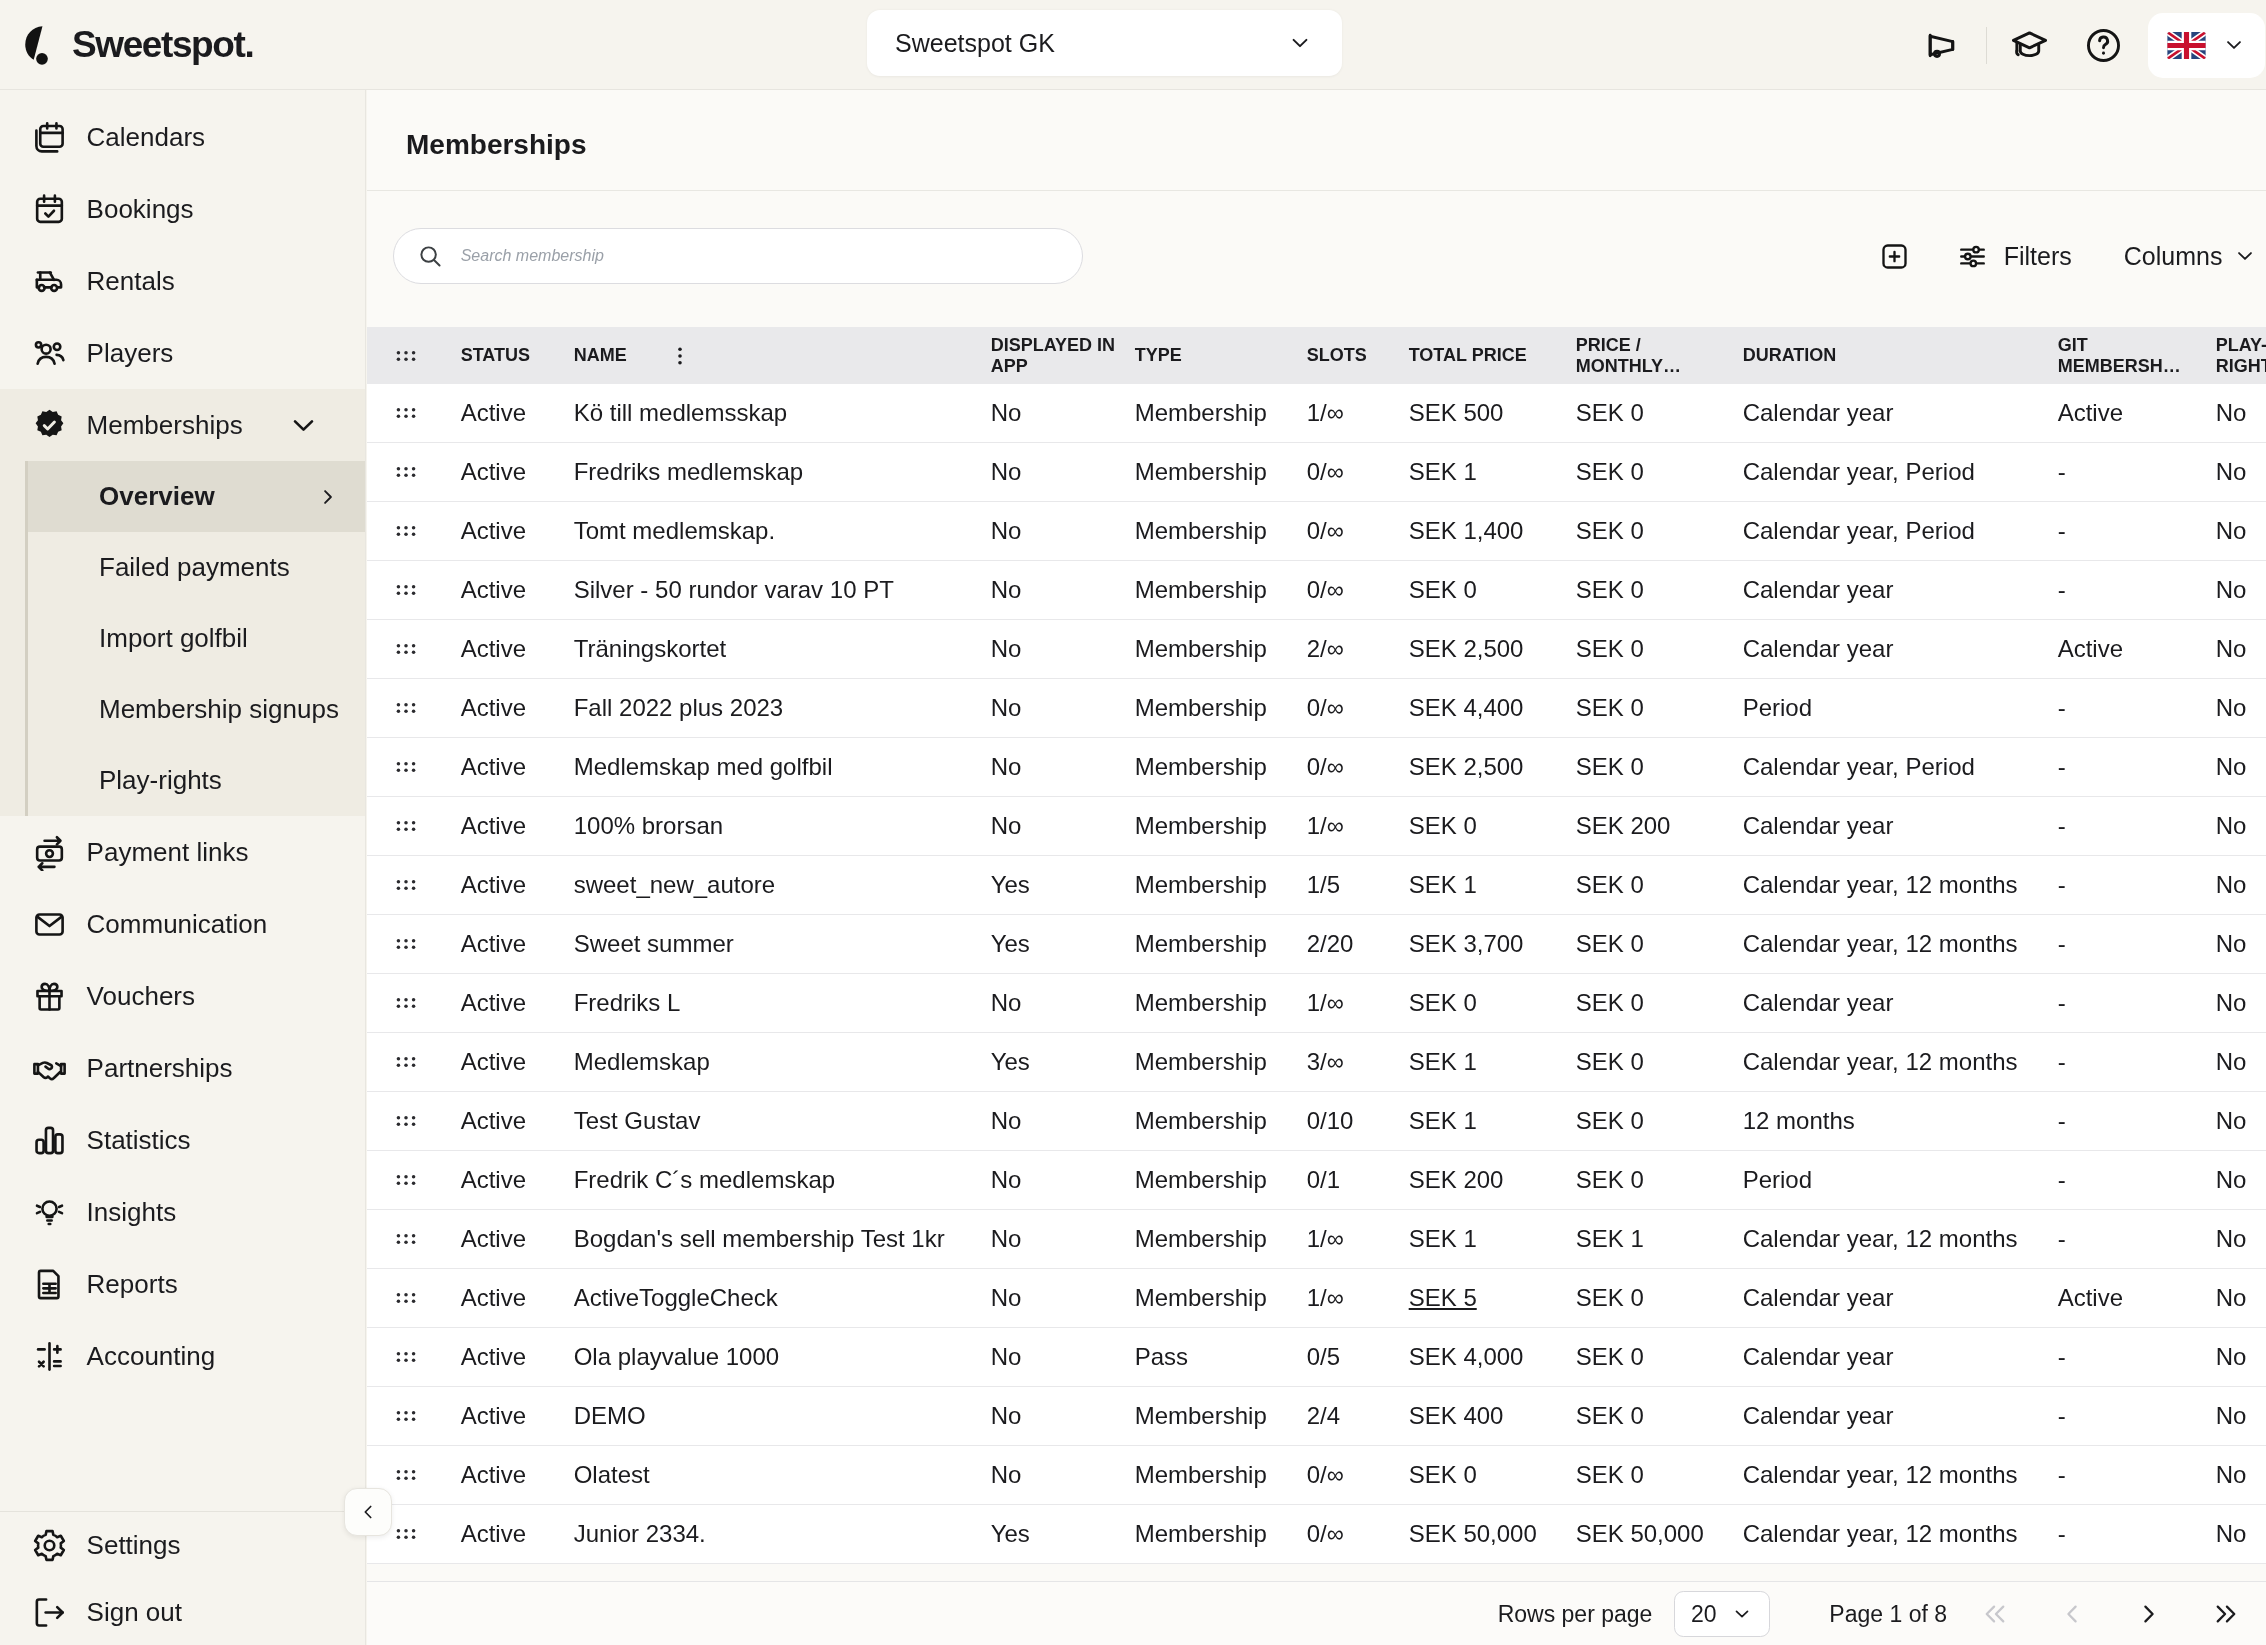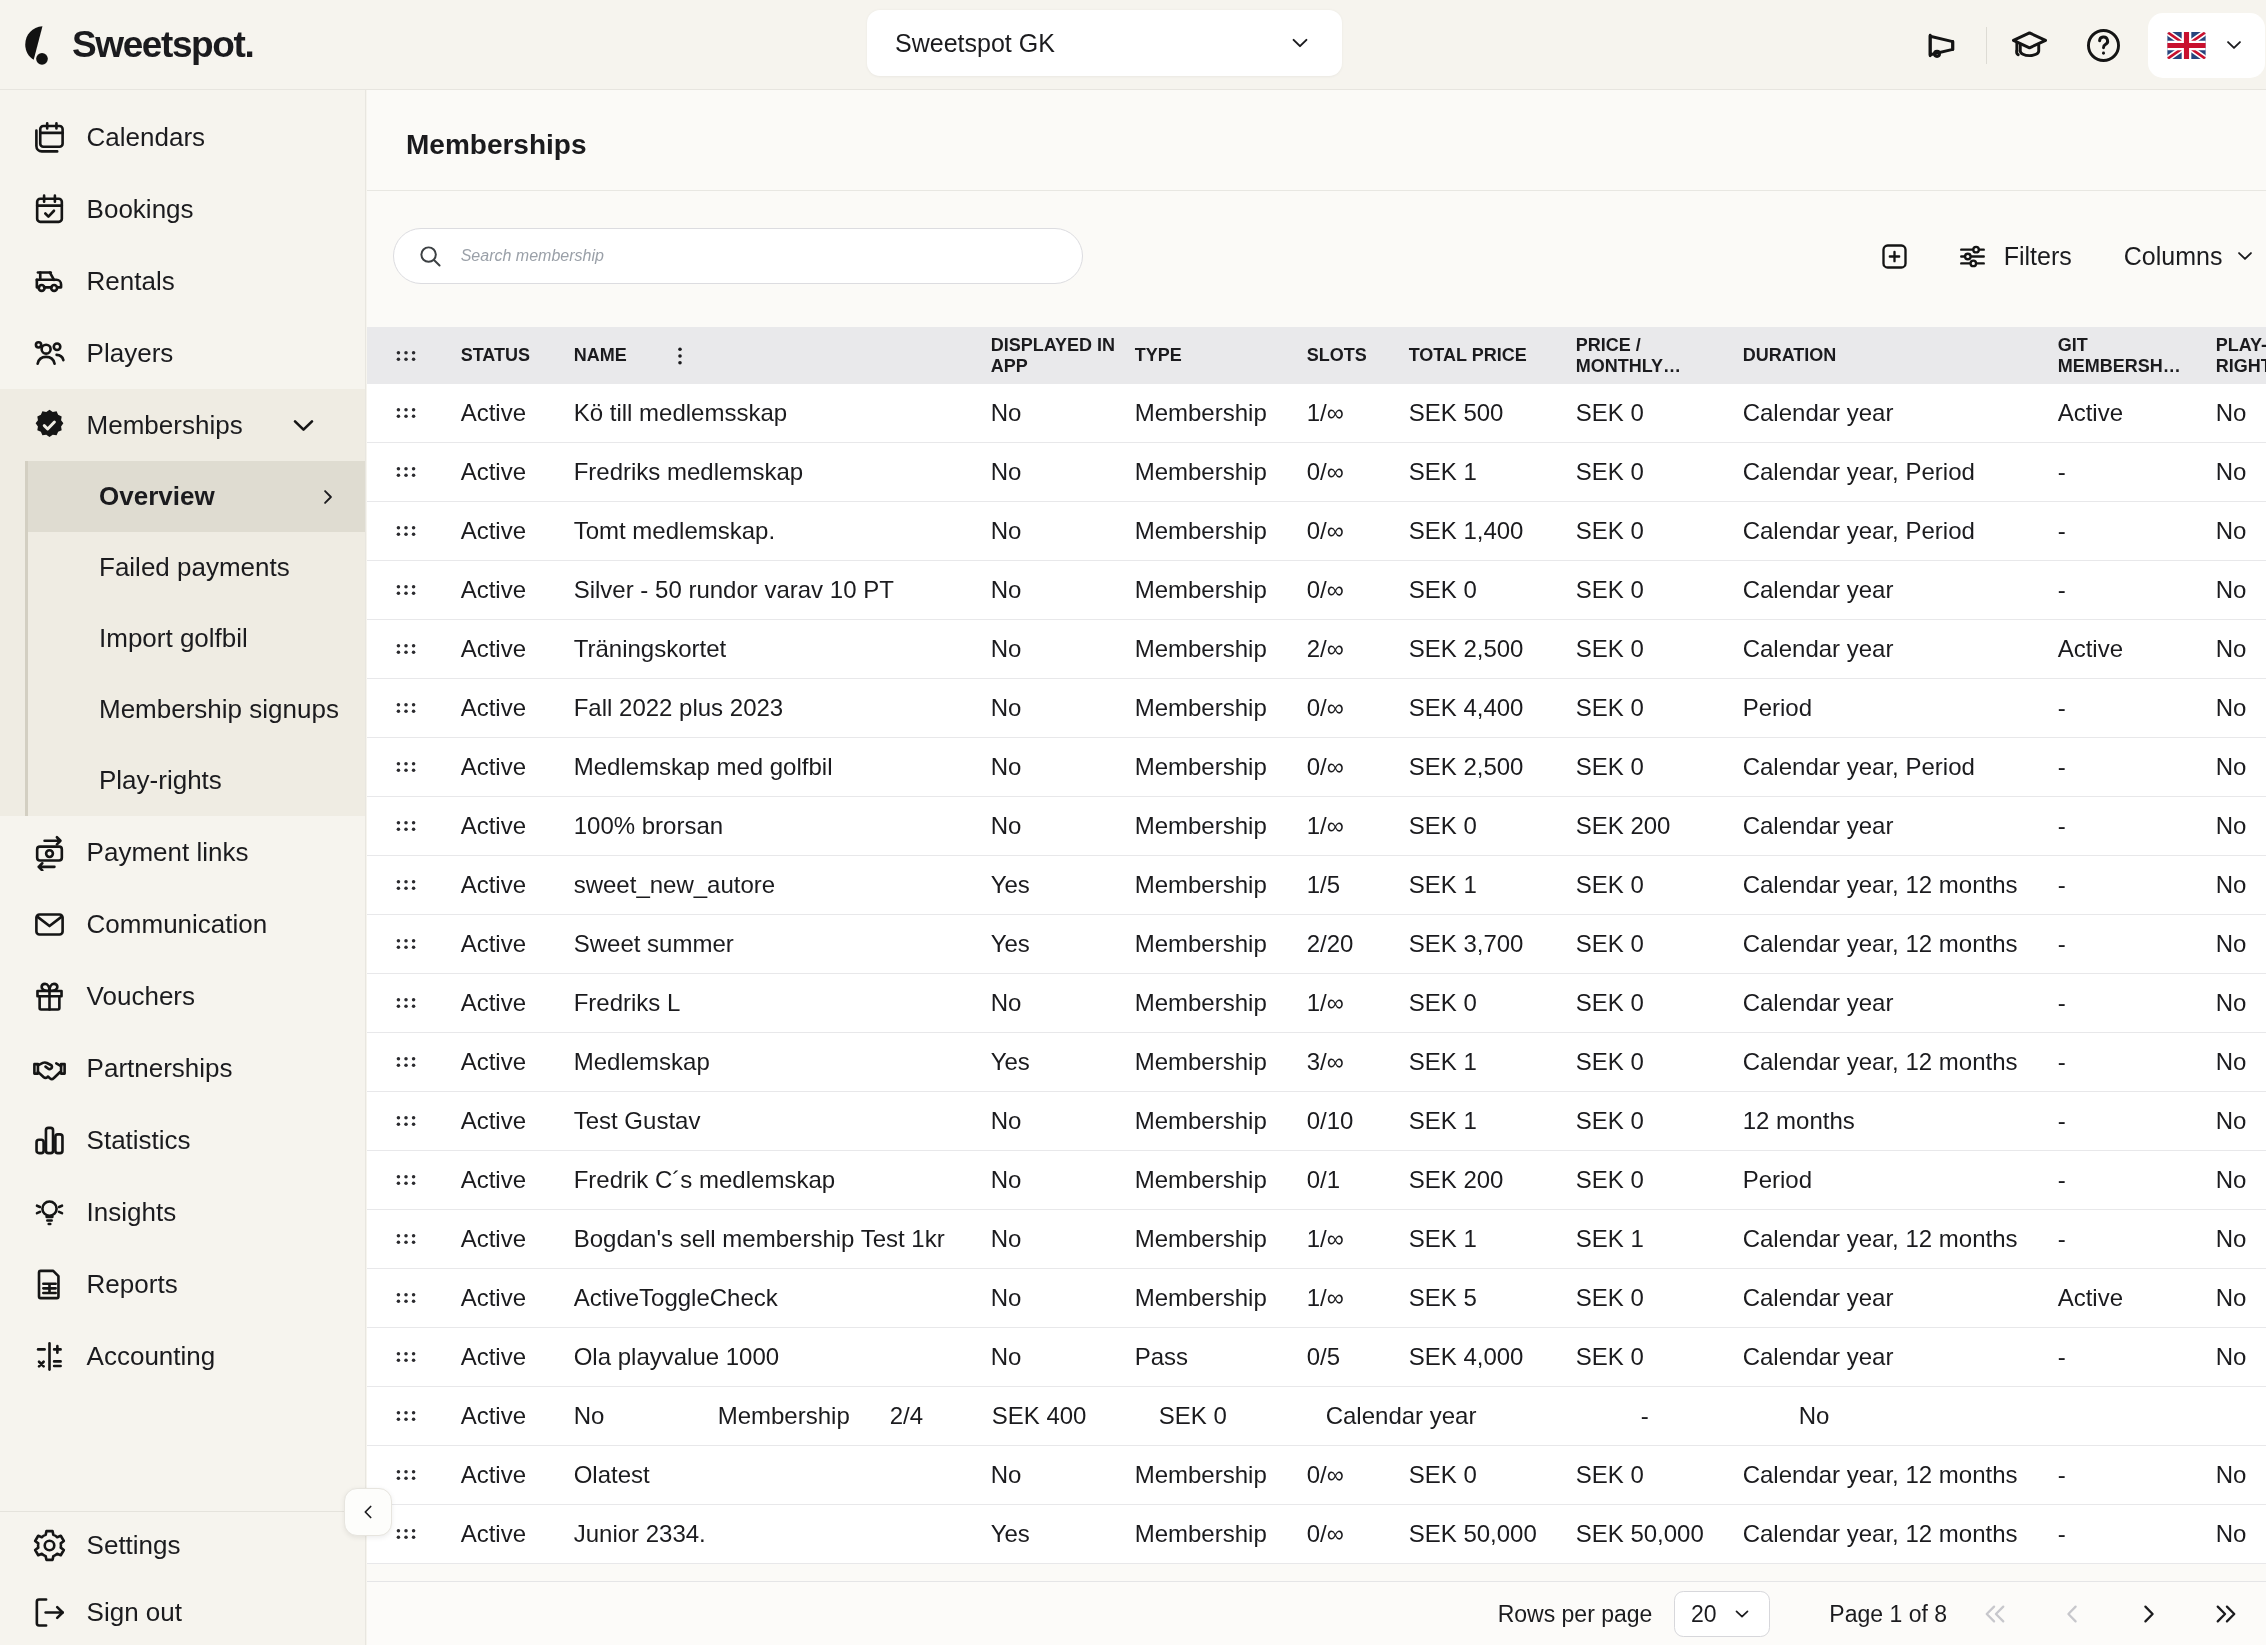--- a/index.html
+++ b/index.html
@@ -869,21 +869,21 @@
                 <circle cx="18.5" cy="14.7" r="1.5"></circle>
               </g>
             </svg>
           </span>
         </div>
         <div class="td" style="width: 113px;">Active</div>
         <div class="td" style="width: 417px;">ActiveToggleCheck</div>
         <div class="td" style="width: 144px;">No</div>
         <div class="td" style="width: 172px;">Membership</div>
         <div class="td" style="width: 102px;">1/∞</div>
-        <div class="td" style="width: 167px;">SEK 5</div>
+        <div class="td" style="width: 167px; text-decoration: underline;">SEK 5</div>
         <div class="td" style="width: 167px;">SEK 0</div>
         <div class="td" style="width: 315px;">Calendar year</div>
         <div class="td" style="width: 158px;">Active</div>
         <div class="td" style="width: 102px;">No</div>
       </div>
       <div class="tr">
         <div class="td handle" style="width: 77px;">
           <span class="icn drag">
             <svg viewBox="0 0 24 24">
               <g fill="currentColor">
@@ -917,20 +917,21 @@
                 <circle cx="12" cy="9.3" r="1.5"></circle>
                 <circle cx="18.5" cy="9.3" r="1.5"></circle>
                 <circle cx="5.5" cy="14.7" r="1.5"></circle>
                 <circle cx="12" cy="14.7" r="1.5"></circle>
                 <circle cx="18.5" cy="14.7" r="1.5"></circle>
               </g>
             </svg>
           </span>
         </div>
         <div class="td" style="width: 113px;">Active</div>
+        <div class="td" style="width: 417px;">DEMO</div>
         <div class="td" style="width: 144px;">No</div>
         <div class="td" style="width: 172px;">Membership</div>
         <div class="td" style="width: 102px;">2/4</div>
         <div class="td" style="width: 167px;">SEK 400</div>
         <div class="td" style="width: 167px;">SEK 0</div>
         <div class="td" style="width: 315px;">Calendar year</div>
         <div class="td" style="width: 158px;">-</div>
         <div class="td" style="width: 102px;">No</div>
       </div>
       <div class="tr">

